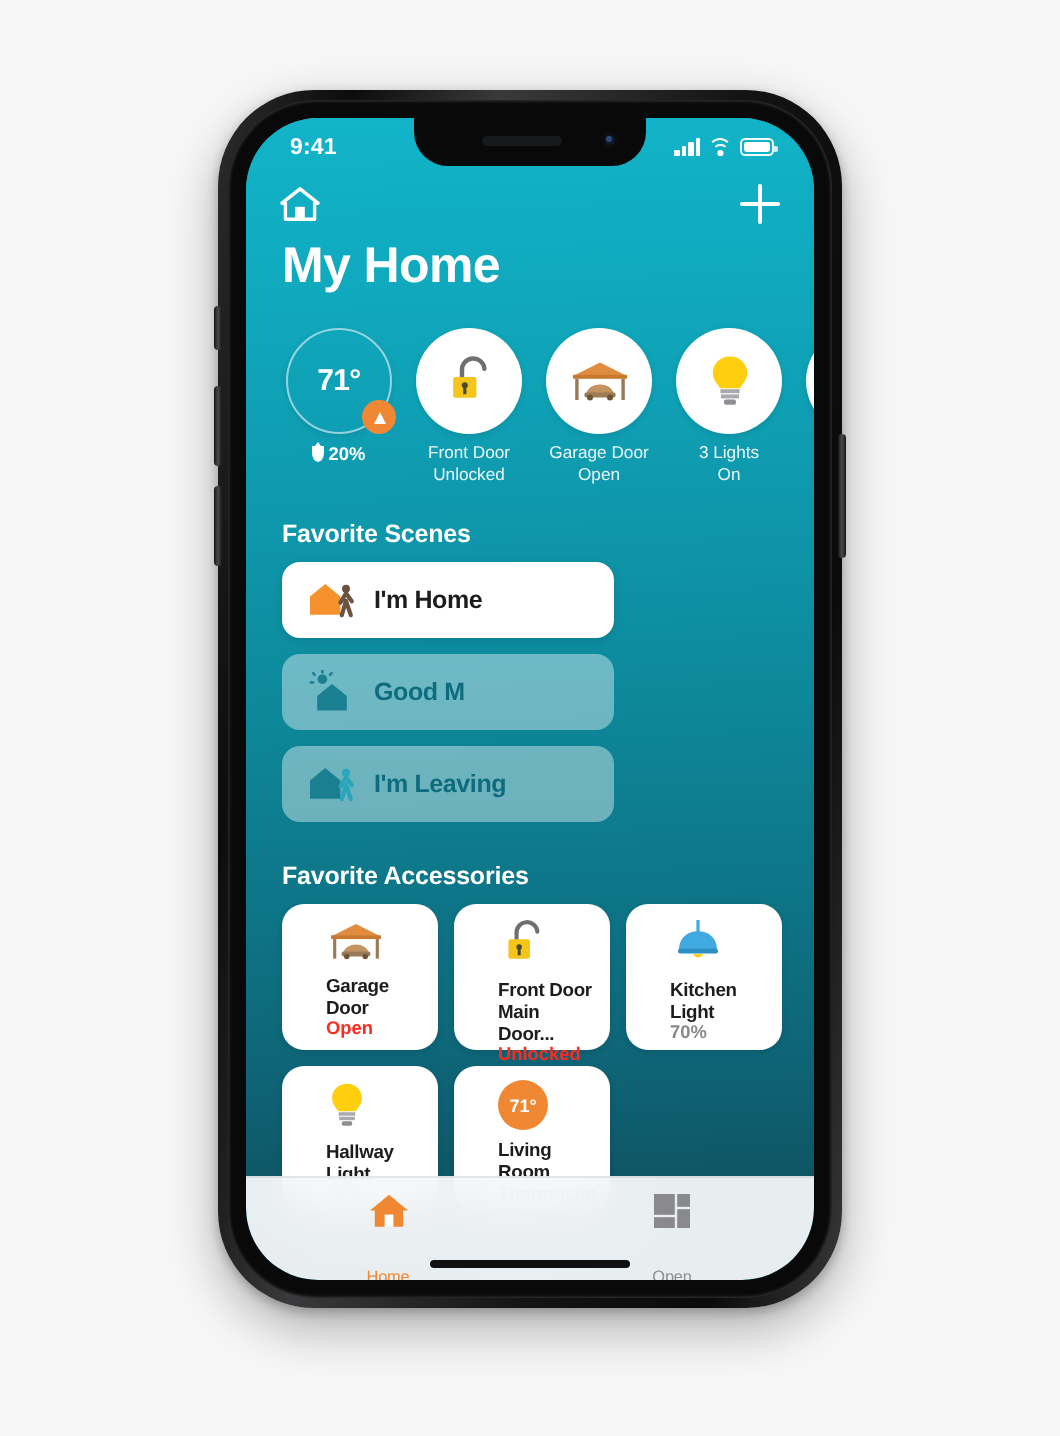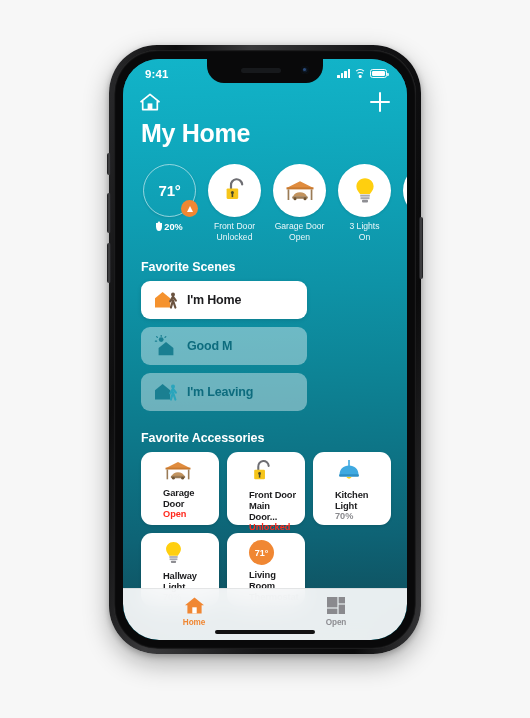--- a/index.html
+++ b/index.html
@@ -148,21 +148,21 @@
   .acc-state{ font-size:9.2px; line-height:11px; color:#8a8a8e; margin-top:auto; font-weight:600; }
   .acc-state.alert{ color:#FF2A1E; font-weight:bold; }
 
   
   .tabbar{ position:absolute; left:0; right:0; bottom:0; height:52px; z-index:35;
            background:rgba(246,248,249,.94); backdrop-filter:blur(12px);
            display:flex; align-items:flex-start; padding-top:5px;
            border-top:.5px solid rgba(0,0,0,.07); }
   .tab{ flex:1; text-align:center; }
   .tab-ico{ height:22px; display:flex; align-items:center; justify-content:center; }
-  .tab-label{ font-size:8.2px; font-weight:bold; color:#8e8e93; margin-top:2px; letter-spacing:-.1px; }
+  .tab-label{ font-size:8.2px; font-weight:normal; color:#8e8e93; margin-top:18px; letter-spacing:-.1px; }
   .tab.active .tab-label{ color:#F08733; }
   .home-ind{ position:absolute; bottom:6px; left:50%; transform:translateX(-50%);
              width:100px; height:4px; border-radius:3px; background:#111; z-index:36; }
 </style>
 </head>
 <body>
 
 <div id="stage">
   <div class="phone">
     <div class="btn-side btn-silent"></div>

